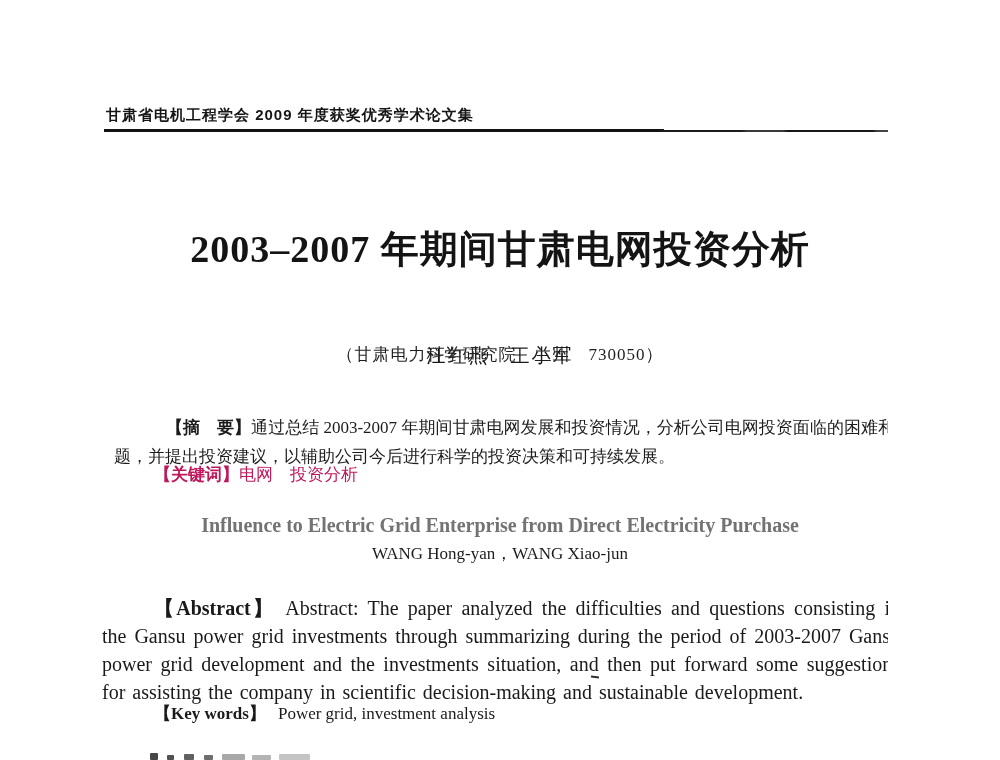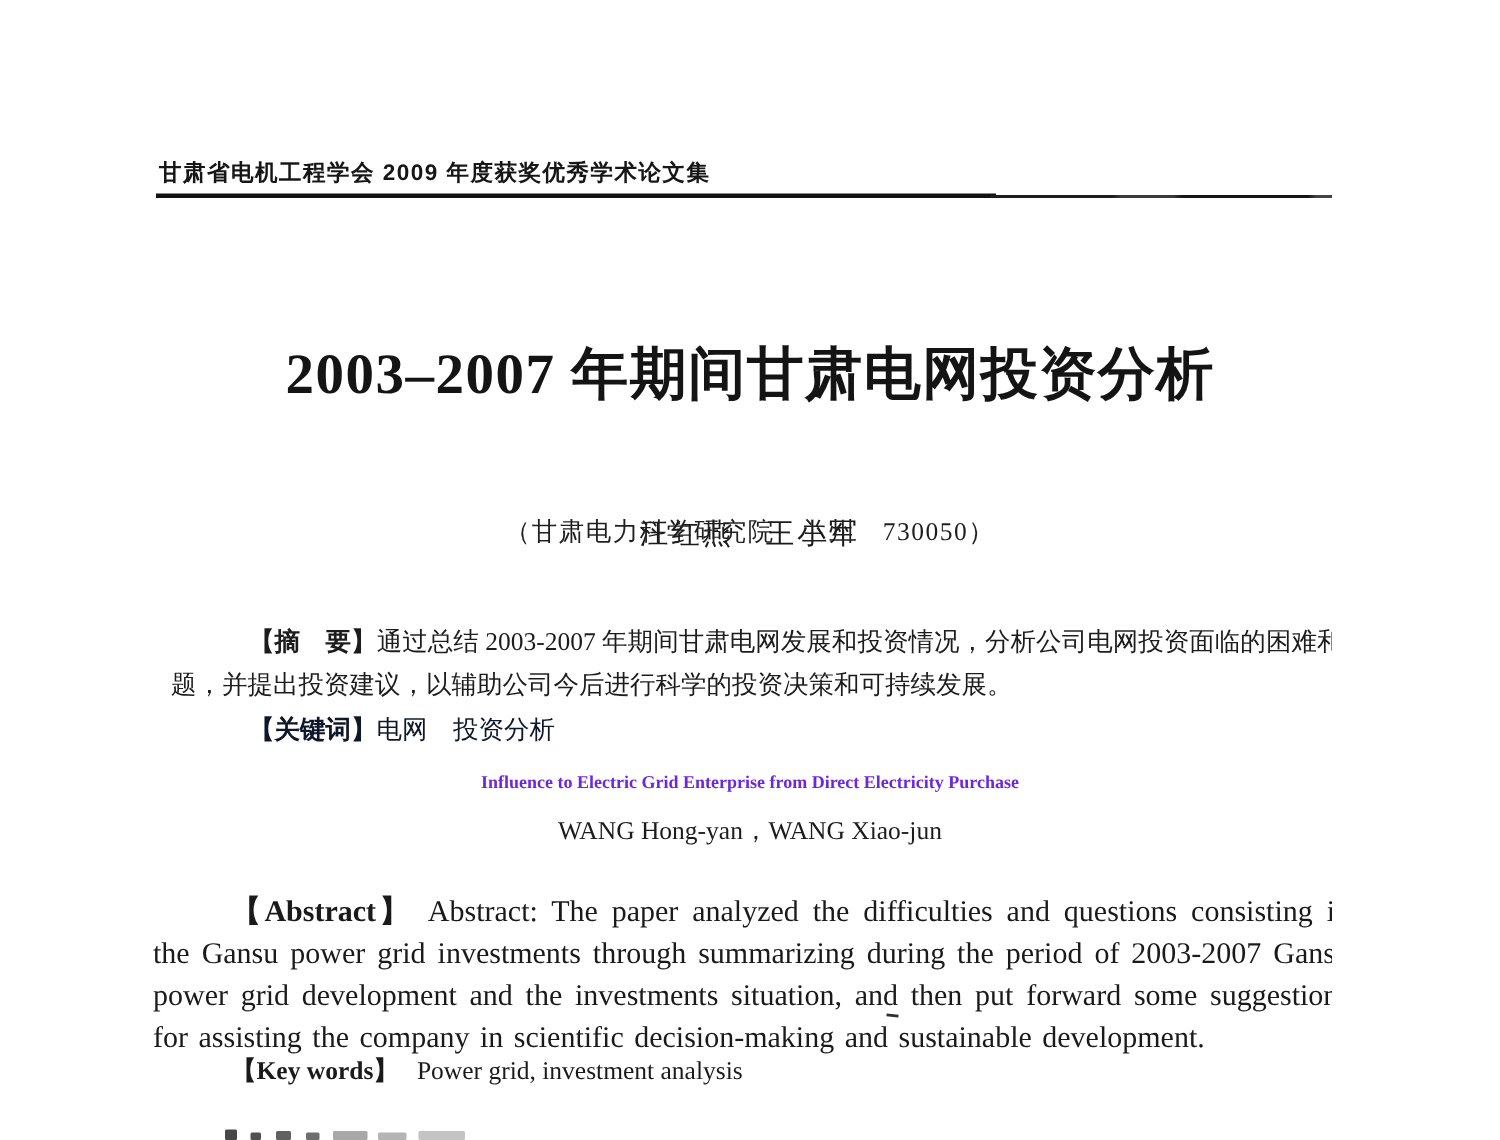--- a/index.html
+++ b/index.html
@@ -65,29 +65,29 @@
     font-size: 17px;
     line-height: 29px;
     text-align: justify;
     text-indent: 52px;
     color: #1c1c1c;
   }
   .cn-keywords {
     position: absolute;
     left: 154px;
     top: 463px;
-    margin: 12px;
+    margin: 0;
     font-size: 17px;
-    color: #0f172a;
+    color: #be185d;
     white-space: nowrap;
   }
   .label-bold { font-weight: bold; }
 
   
-  .title-en { top: 514px; font-size: 12px; font-weight: bold; color: #6d28d9; }
+  .title-en { top: 514px; font-size: 20px; font-weight: bold; color: #737373; }
   .authors-en { top: 542px; font-size: 17px; color: #1c1c1c; }
   .affiliation-en { top: 568px; font-size: 17px; color: #1c1c1c; }
 
   .en-abstract {
     position: absolute;
     left: 102px;
     top: 594px;
     width: 798px;
     margin: 0;
     font-size: 20px;

